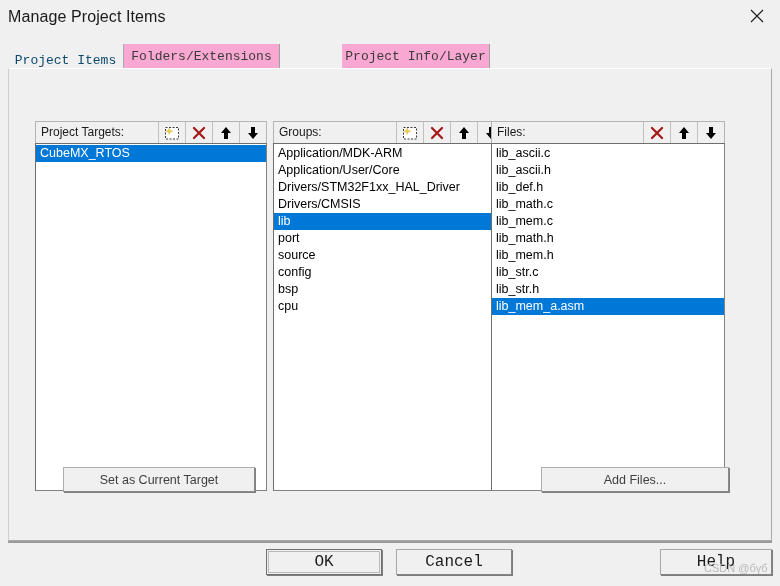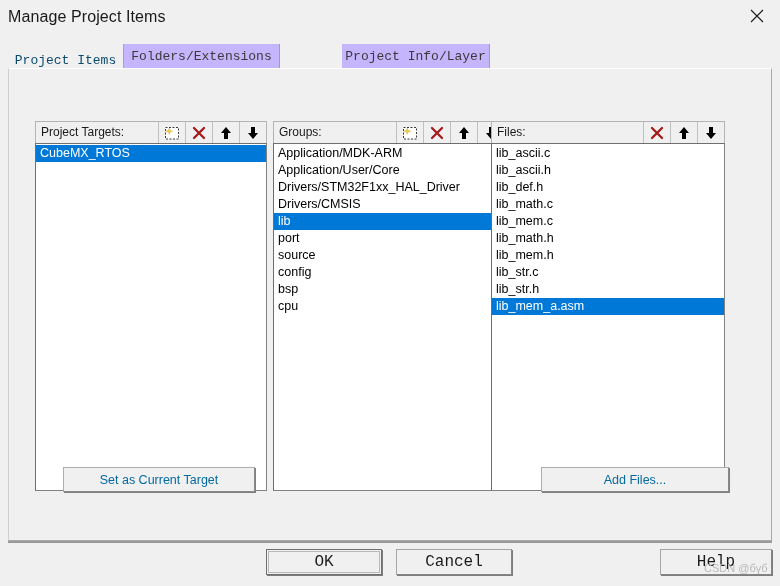--- a/index.html
+++ b/index.html
@@ -55,21 +55,21 @@
     top: 0;
     height: 24px;
     box-sizing: border-box;
     font-family: "Liberation Mono", monospace;
     font-size: 13px;
     color: #3a3a3a;
     display: flex;
     align-items: center;
     justify-content: center;
     padding: 0 8px;
-    background: #c4b5fd;
+    background: #f9a8d4;
     border-right: 1px solid #a0a0a0;
     white-space: nowrap;
     cursor: default;
   }
   .tab.active {
     color: #0c4a6e;
     border-right: 1px solid #a8a8a8;
     background: #f0f0f0;
     align-items: flex-end;
   }
@@ -165,21 +165,21 @@
     background: #f0f0f0;
     border: 1px solid #adadad;
     border-right-color: #8a8a8a;
     border-bottom-color: #8a8a8a;
     box-shadow: 1px 1px 0 0 #808080;
     display: flex;
     align-items: center;
     justify-content: center;
     font-family: "Liberation Sans", sans-serif;
     font-size: 12.5px;
-    color: #0369a1;
+    color: #404040;
     cursor: default;
     white-space: nowrap;
   }
   #btn-set-current { left: 54px;  top: 398px; width: 192px; height: 25px; }
   #btn-add-files   { left: 532px; top: 398px; width: 188px; height: 25px; }
 
   
   #footer-sep {
     position: absolute;
     left: 8px; top: 541px;

